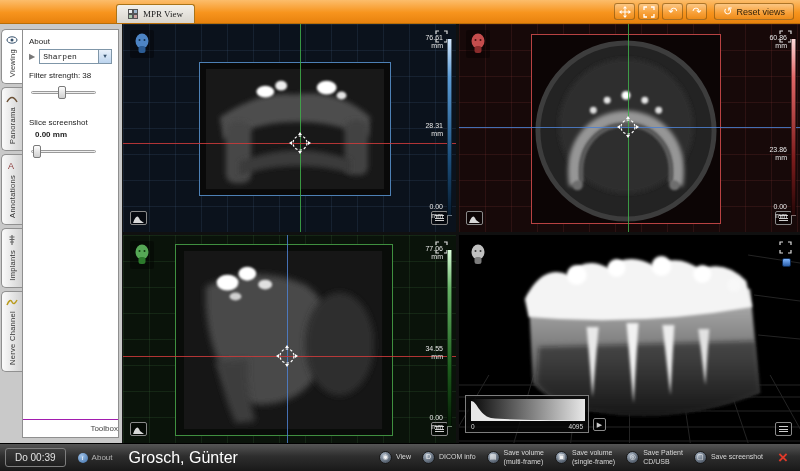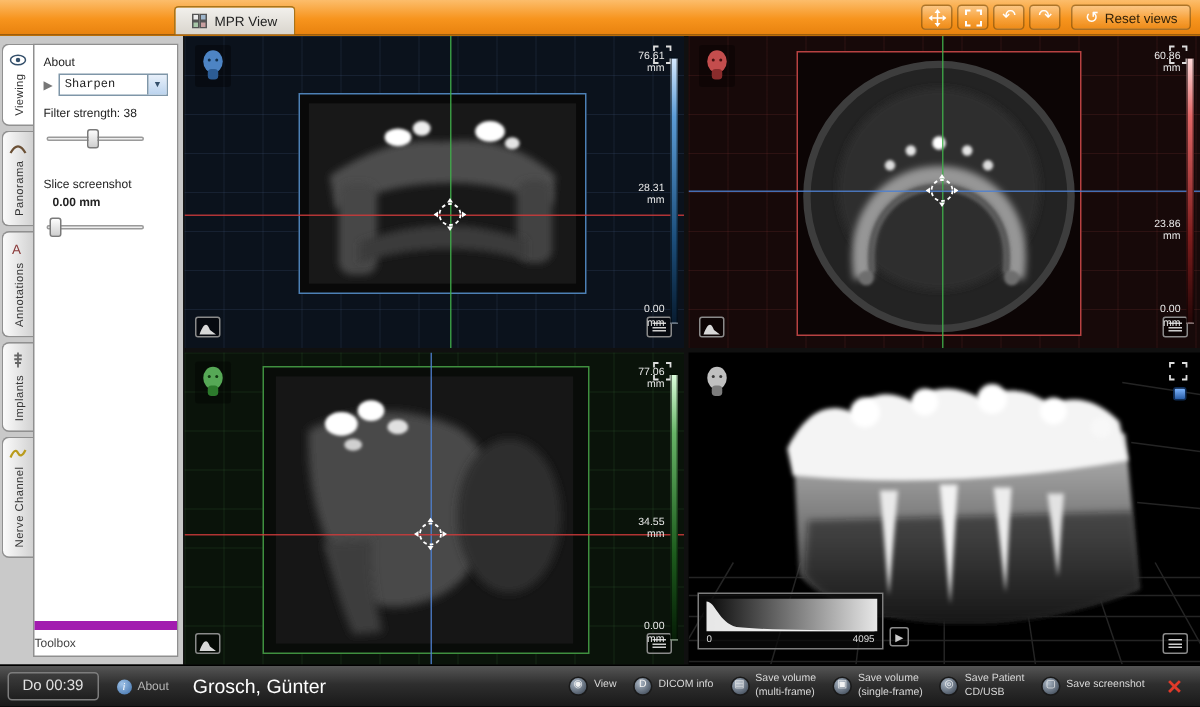--- a/index.html
+++ b/index.html
@@ -7,21 +7,21 @@
   .app{position:relative;width:800px;height:471px;overflow:hidden;background:#161616;
        font-family:"Liberation Sans",sans-serif;-webkit-font-smoothing:antialiased;}
 
   
   .topbar{position:absolute;left:0;top:0;right:0;height:24px;
     background:linear-gradient(#fcbd6b,#f7941d 55%,#e8820e);border-bottom:1px solid #b96e08;}
   .tb-tabs{position:absolute;left:116px;bottom:0;display:flex;gap:2px;align-items:flex-end;}
   .tb-tab{height:19px;display:flex;align-items:center;gap:5px;padding:0 11px;font-size:9px;color:#222;
     border:1px solid #a9741a;border-bottom:none;border-radius:3px 3px 0 0;
     background:linear-gradient(#f9b867,#ef9a28);}
-  .tb-tab.active{background:linear-gradient(#f2f0ec,#d9d5cd);}
+  .tb-tab.active{background:linear-gradient(#f2f0ec,#d9d5cd);font-family:Liberation Serif, serif;}
   .tb-right{position:absolute;right:6px;top:3px;display:flex;gap:3px;align-items:center;}
   .tb-btn{width:21px;height:17px;border:1px solid rgba(110,65,0,.55);border-radius:3px;
     background:linear-gradient(rgba(255,255,255,.28),rgba(255,255,255,.02));
     display:flex;align-items:center;justify-content:center;color:#fff;font-size:11px;line-height:1;}
   .tb-reset{height:17px;margin-left:4px;padding:0 8px;display:flex;align-items:center;gap:4px;
     border:1px solid rgba(110,65,0,.55);border-radius:3px;color:#2e1f08;font-size:9px;
     background:linear-gradient(rgba(255,255,255,.28),rgba(255,255,255,.02));}
   .tb-reset .g{color:#fff;font-size:11px;}
 
   
@@ -40,22 +40,22 @@
   .select{flex:1;height:15px;border:1px solid #7f96a8;background:#fff;display:flex;align-items:center;font-size:8px;font-family:Liberation Mono, monospace;}
   .select .val{flex:1;padding-left:3px;}
   .select .dd{width:13px;height:13px;margin:0;background:linear-gradient(#e8f0fa,#bcd4ee);
     border-left:1px solid #7f96a8;display:flex;align-items:center;justify-content:center;font-size:6px;color:#35506b;}
   .slider{position:relative;height:16px;margin:4px 2px 8px 2px;}
   .slider .track{position:absolute;left:0;right:14px;top:7px;height:3px;border:1px solid #9a9a9a;
     background:#efefef;border-radius:2px;}
   .slider .thumb{position:absolute;top:2px;width:8px;height:13px;background:linear-gradient(#fdfdfd,#cfcfcf);
     border:1px solid #7a7a7a;border-radius:2px;}
   .thick-val{margin:1px 0 0 6px;font-weight:bold;}
-  .toolbox{position:absolute;left:0;right:0;bottom:0;text-align:left;font-size:8px;color:#444;
-    padding:4px 0;border-top:6px solid #a21caf;}
+  .toolbox{position:absolute;left:0;right:0;bottom:0;text-align:right;font-size:8px;color:#444;
+    padding:4px 0;border-top:1px solid #a21caf;}
 
   
   .grid{position:absolute;left:123px;top:24px;right:0;bottom:28px;display:grid;
     grid-template-columns:333px 1fr;grid-template-rows:1fr 1fr;gap:3px;background:#101010;}
   .vp{position:relative;overflow:hidden;}
   .vp-coronal{background-color:#0b121c;background-image:
     linear-gradient(rgba(80,110,150,.17) 1px,transparent 1px),
     linear-gradient(90deg,rgba(80,110,150,.17) 1px,transparent 1px);background-size:26px 26px;}
   .vp-axial{background-color:#170909;background-image:
     linear-gradient(rgba(170,70,70,.15) 1px,transparent 1px),
@@ -107,21 +107,21 @@
 
   
   .statusbar{position:absolute;left:0;right:0;bottom:0;height:28px;
     background:linear-gradient(#555 0%,#2e2e2e 45%,#191919);border-top:1px solid #000;
     display:flex;align-items:center;}
   .time-box{margin-left:5px;border:1px solid #7d7d7d;border-radius:3px;padding:3px 9px;color:#e2e2e2;
     font-size:10px;background:linear-gradient(#3d3d3d,#1f1f1f);white-space:nowrap;}
   .about{display:flex;align-items:center;gap:4px;color:#b5b5b5;font-size:8px;margin-left:12px;}
   .info-ico{width:10px;height:10px;border-radius:50%;background:radial-gradient(circle at 35% 30%,#9fc2e8,#3c6ea8);
     color:#fff;font-size:7px;display:flex;align-items:center;justify-content:center;font-style:italic;font-family:"Liberation Serif",serif;}
-  .patient{color:#fff;font-size:13px;margin-left:16px;white-space:nowrap;}
+  .patient{color:#fff;font-size:16px;margin-left:16px;white-space:nowrap;}
   .sb-right{margin-left:auto;display:flex;align-items:center;gap:11px;margin-right:4px;}
   .sb-btn{display:flex;align-items:center;gap:4px;color:#d8d8d8;font-size:7px;line-height:1.15;white-space:nowrap;}
   .sb-ico{width:13px;height:13px;border-radius:50%;flex:0 0 auto;
     background:radial-gradient(circle at 35% 30%,#aab6c4,#55606e 70%,#333b44);
     border:1px solid #1a1a1a;display:flex;align-items:center;justify-content:center;color:#f2f2f2;font-size:7px;}
   .sb-label{display:flex;flex-direction:column;align-items:flex-start;}
   .close-x{color:#e03a2a;font-size:17px;font-weight:bold;margin:0 8px 0 4px;line-height:1;}
 </style>
 </head>
 <body>

